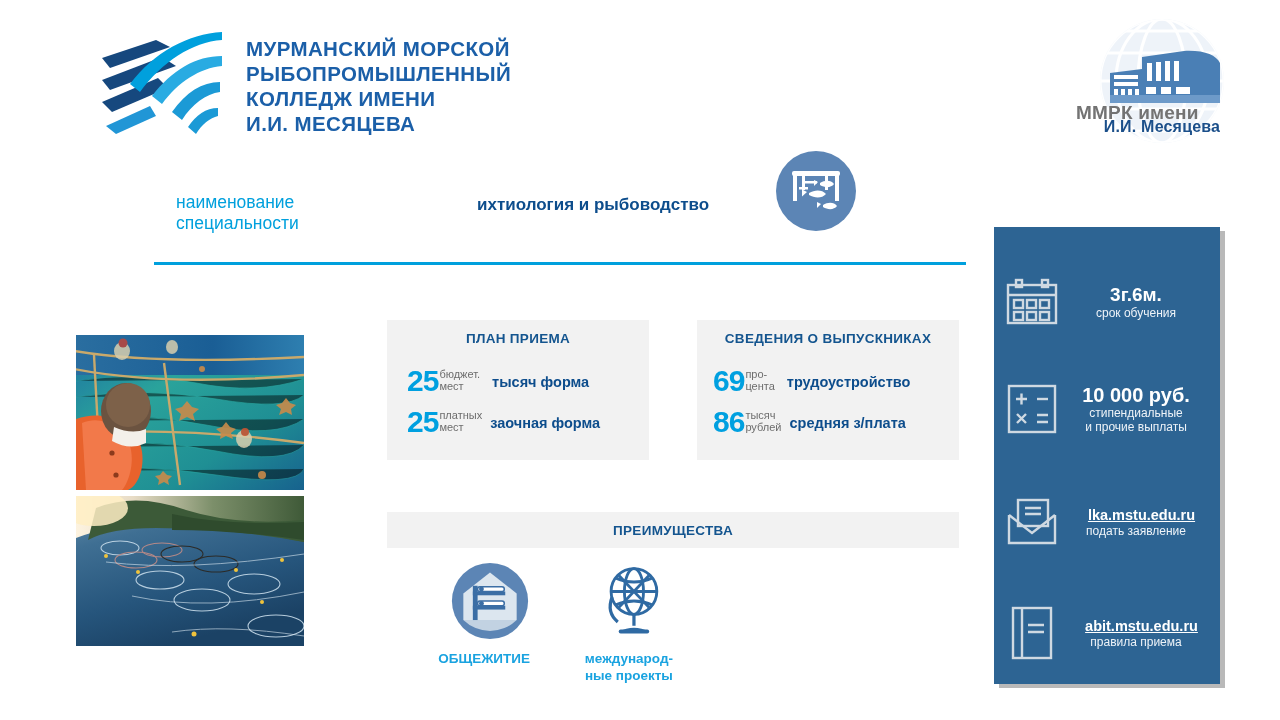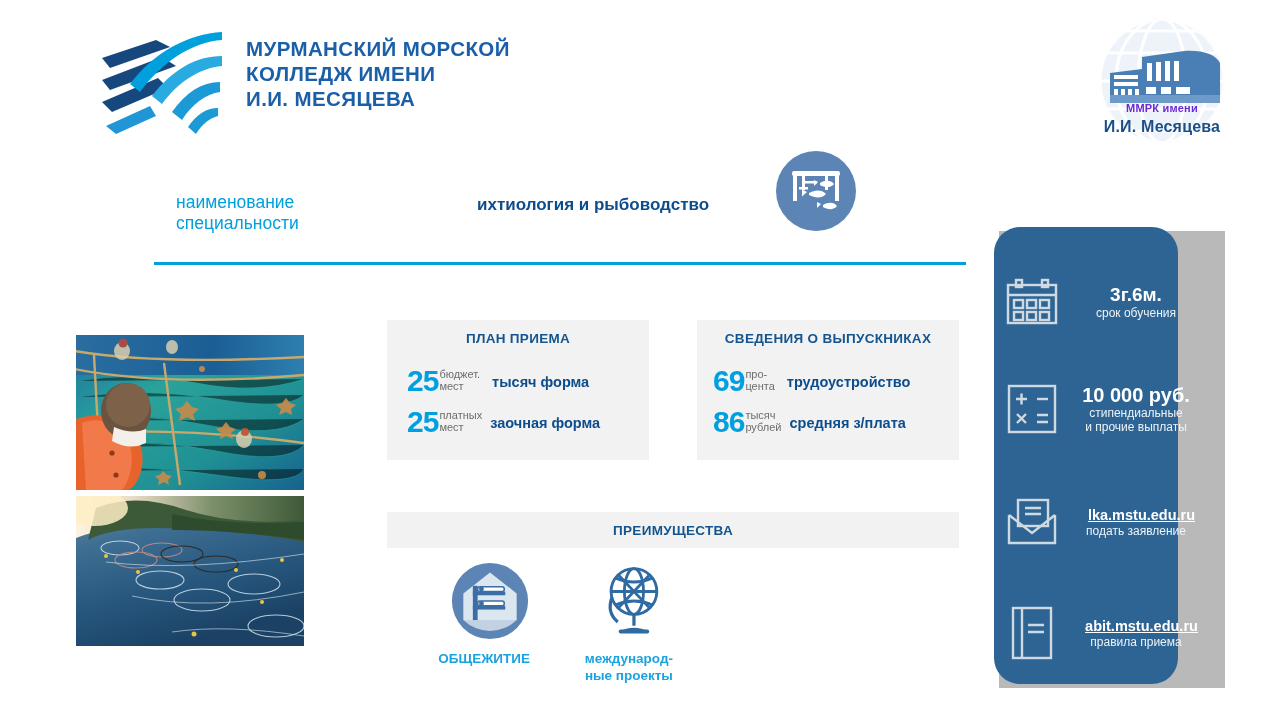--- a/index.html
+++ b/index.html
@@ -21,22 +21,22 @@
   }
   .brand-title span { display:block; }
 
   
   .badge-wrap {
     position:absolute; left:1076px; top:11px; width:172px; height:148px;
     background:#fff;
   }
   .badge-inner { position:absolute; inset:0; }
   .badge-text1 {
-    position:absolute; left:0; right:0; top:91px; text-align:center;
-    color:#6d28d9; font-weight:bold; font-size:11px; letter-spacing:0.2px;
+    position:absolute; left:0; right:0; top:91px; text-align:left;
+    color:#737373; font-weight:bold; font-size:19px; letter-spacing:0.2px;
   }
   .badge-text2 {
     position:absolute; left:0; right:0; top:107px; text-align:center;
     color:#1b4f8a; font-weight:bold; font-size:16px; letter-spacing:0.2px;
   }
 
   
   .spec-label {
     position:absolute; left:176px; top:192px; width:220px;
     color:#00a0dd; font-size:17.5px; line-height:21px;
@@ -98,23 +98,22 @@
     color:#1aa3e0; font-weight:bold; font-size:13.5px; text-align:center;
     line-height:17px; margin-top:4px; white-space:pre-line;
   }
 
   
   .panel-shadow {
     position:absolute; left:999px; top:231px; width:226px; height:457px;
     background:#b9b9b9;
   }
   .panel {
-    position:absolute; left:994px; top:227px; width:184px; height:457px;
+    position:absolute; left:994px; top:227px; width:226px; height:457px;
     background:#2d6493;
-    border-radius:26px;
   }
   .panel-row { position:absolute; display:flex; align-items:center; }
   .panel-icon { width:56px; display:flex; align-items:center; justify-content:center; }
   .panel-txt { flex:1; text-align:center; padding-left:2px; }
   .panel-big { color:#ffffff; font-weight:bold; font-size:19px; line-height:22px; }
   .panel-big.lg { font-size:20px; }
   .panel-sub {
     color:#eef3f8; font-size:12px; line-height:14.5px; white-space:pre-line;
   }
   .panel-link {
@@ -140,20 +139,21 @@
         <path d="M126 10 C96 12 66 32 44 62 L34 54 C58 22 92 4 126 2 Z" fill="#00a0dd"></path>
         <path d="M126 36 C104 38 82 52 66 74 L56 66 C76 40 100 26 126 26 Z" fill="#29abe2"></path>
         <path d="M124 62 C110 64 96 74 86 90 L76 82 C90 62 106 52 124 52 Z" fill="#1b9ad6"></path>
         <path d="M122 86 C114 88 106 94 100 104 L92 97 C100 85 110 78 122 78 Z" fill="#1b9ad6"></path>
       </g>
     </svg>
   </div>
 
   <div class="brand-title">
     <span>МУРМАНСКИЙ МОРСКОЙ</span>
+    <span>РЫБОПРОМЫШЛЕННЫЙ</span>
     <span>КОЛЛЕДЖ ИМЕНИ</span>
     <span>И.И. МЕСЯЦЕВА</span>
   </div>
 
   <div class="badge-wrap">
     <div class="badge-inner">
       <svg viewBox="0 0 172 148" width="172" height="148">
         <defs>
           <clipPath id="globeclip">
               <circle cx="86" cy="70" r="62"></circle>

